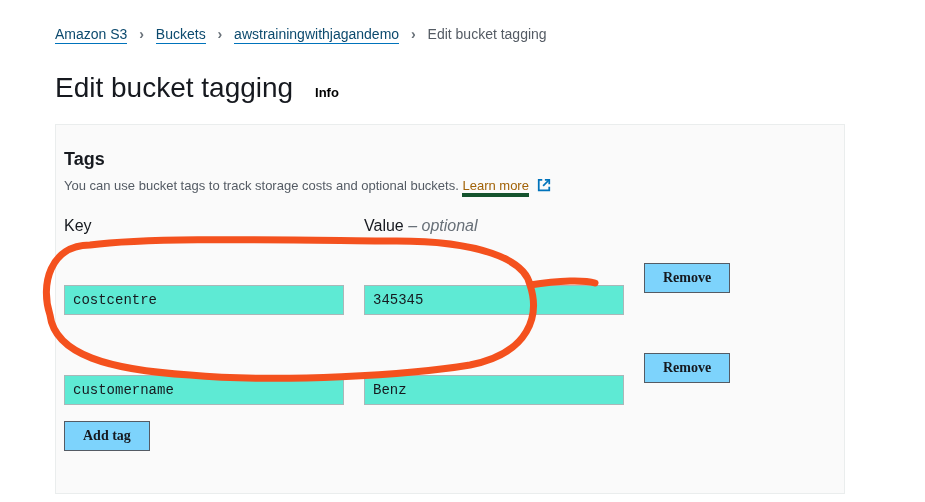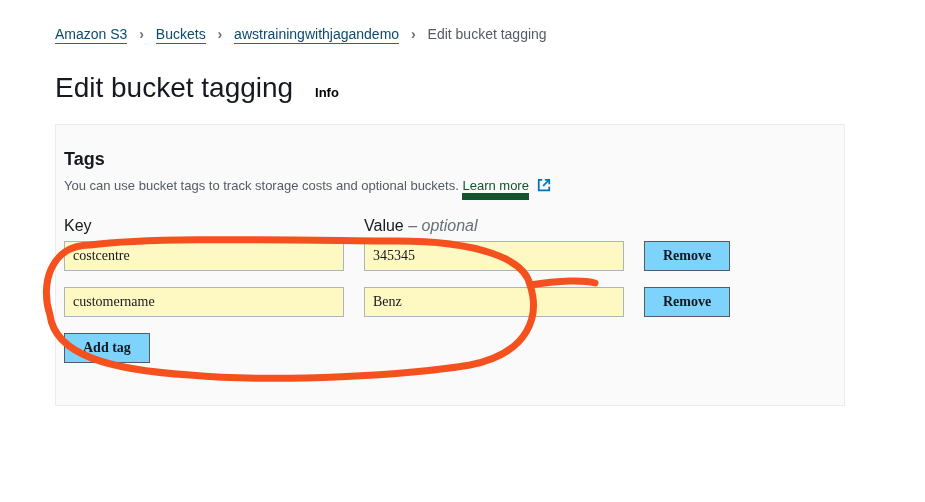--- a/index.html
+++ b/index.html
@@ -54,45 +54,46 @@
     font-size: 18px;
     font-weight: bold;
     margin: 4px 0 8px 0;
   }
   .panel .desc {
     color: #545b64;
     font-size: 13px;
     margin-bottom: 24px;
   }
   .panel .desc a {
-    color: #14532d;
+    color: #a16207;
     text-decoration: none;
-    border-bottom: 7px solid #14532d;
+    border-bottom: 4px solid #14532d;
   }
   .ext-icon { margin-left: 4px; vertical-align: -2px; }
   .row {
     display: flex;
     gap: 20px;
     margin-bottom: 16px;
     align-items: center;
   }
   .header-row { margin-bottom: 6px; }
   .col-key   { width: 280px; }
   .col-val   { width: 260px; }
   .col-btn   { width: 96px; }
   .label { font-size: 16px; color: #16191f; }
   .optional { font-style: italic; color: #687078; }
   input[type=text] {
     width: 100%;
     padding: 6px 8px;
     font-size: 14px;
     border: 1px solid #aab7b8;
-    background: #fef9c3;
-    color: #16191f;
-    font-family: Liberation Serif, serif;
+    background: #5eead4;
+    color: #16191f;
+    font-family: Liberation Mono, monospace;
+    margin-top: 44px;
   }
   button.normal, a.normal-btn {
     border: 1px solid #545b64;
     background: #7dd3fc;
     color: #16191f;
     font-weight: 600;
     font-size: 14px;
     padding: 6px 18px;
     cursor: pointer;
     font-family: Liberation Serif, serif;

